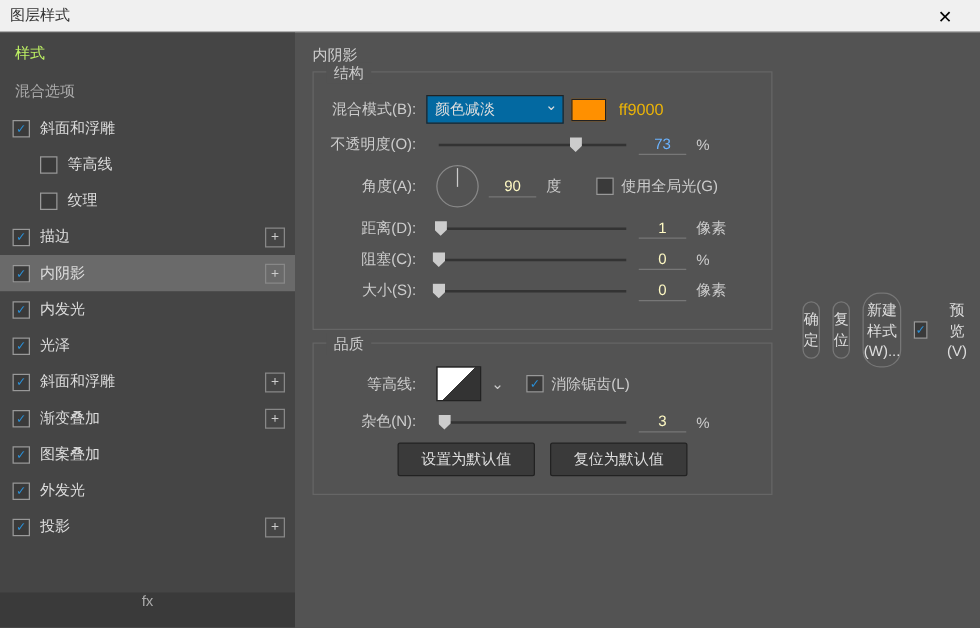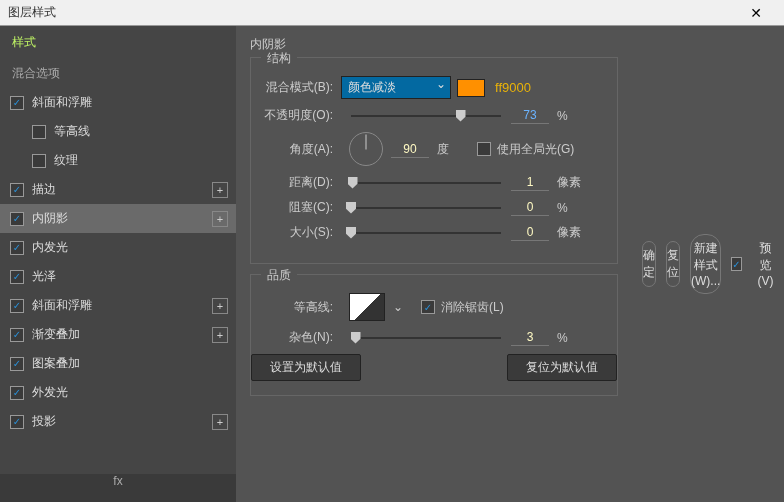--- a/index.html
+++ b/index.html
@@ -45,21 +45,21 @@
 
 .angle-dial { width: 34px; height: 34px; border: 1px solid #888; border-radius: 50%; position: relative; margin: 0 8px; cursor: pointer; }
 .angle-dial::after { content: ""; position: absolute; width: 15px; height: 1px; background: #ccc; top: 50%; left: 50%; transform-origin: left center; transform: rotate(-90deg); }
 
 .chk-inline { display: flex; align-items: center; margin-left: 10px; cursor: pointer; }
 .chk-inline .chk { margin-right: 6px; }
 
 .contour-swatch { width: 36px; height: 28px; background: linear-gradient(135deg, #fff 50%, #333 50%); margin: 0 8px; border: 1px solid #222; cursor: pointer; }
 .contour-arrow { color: #ccc; margin-right: 8px; cursor: pointer; }
 
-.btn-row { display: flex; gap: 12px; justify-content: space-between; margin-top: 6px; }
+.btn-row { display: flex; gap: 12px; justify-content: center; margin-top: 6px; }
 .btn { background: #3a3a3a; border: 1px solid #222; color: #ddd; padding: 4px 18px; font-size: 12px; border-radius: 2px; cursor: pointer; }
 
 .right-panel { width: 152px; padding: 12px 10px; display: flex; flex-direction: row; gap: 10px; align-items: center; }
 .pill-btn { width: 130px; padding: 5px 0; border: 1px solid #777; border-radius: 14px; color: #ddd; font-size: 12px; text-align: center; cursor: pointer; background: #535353; }
 .preview-row { display: flex; align-items: center; gap: 6px; color: #ddd; font-size: 12px; text-align: center; }
 .preview-box { width: 120px; height: 108px; background: radial-gradient(ellipse at 30% 35%, #ffe890 0%, #d89020 18%, #2a1a05 40%, #d89020 55%, #2a1a05 72%, #f0c050 88%, #1a1005 100%); border: 1px solid #222; margin-top: 4px; }
 </style>
 </head>
 <body>
 

